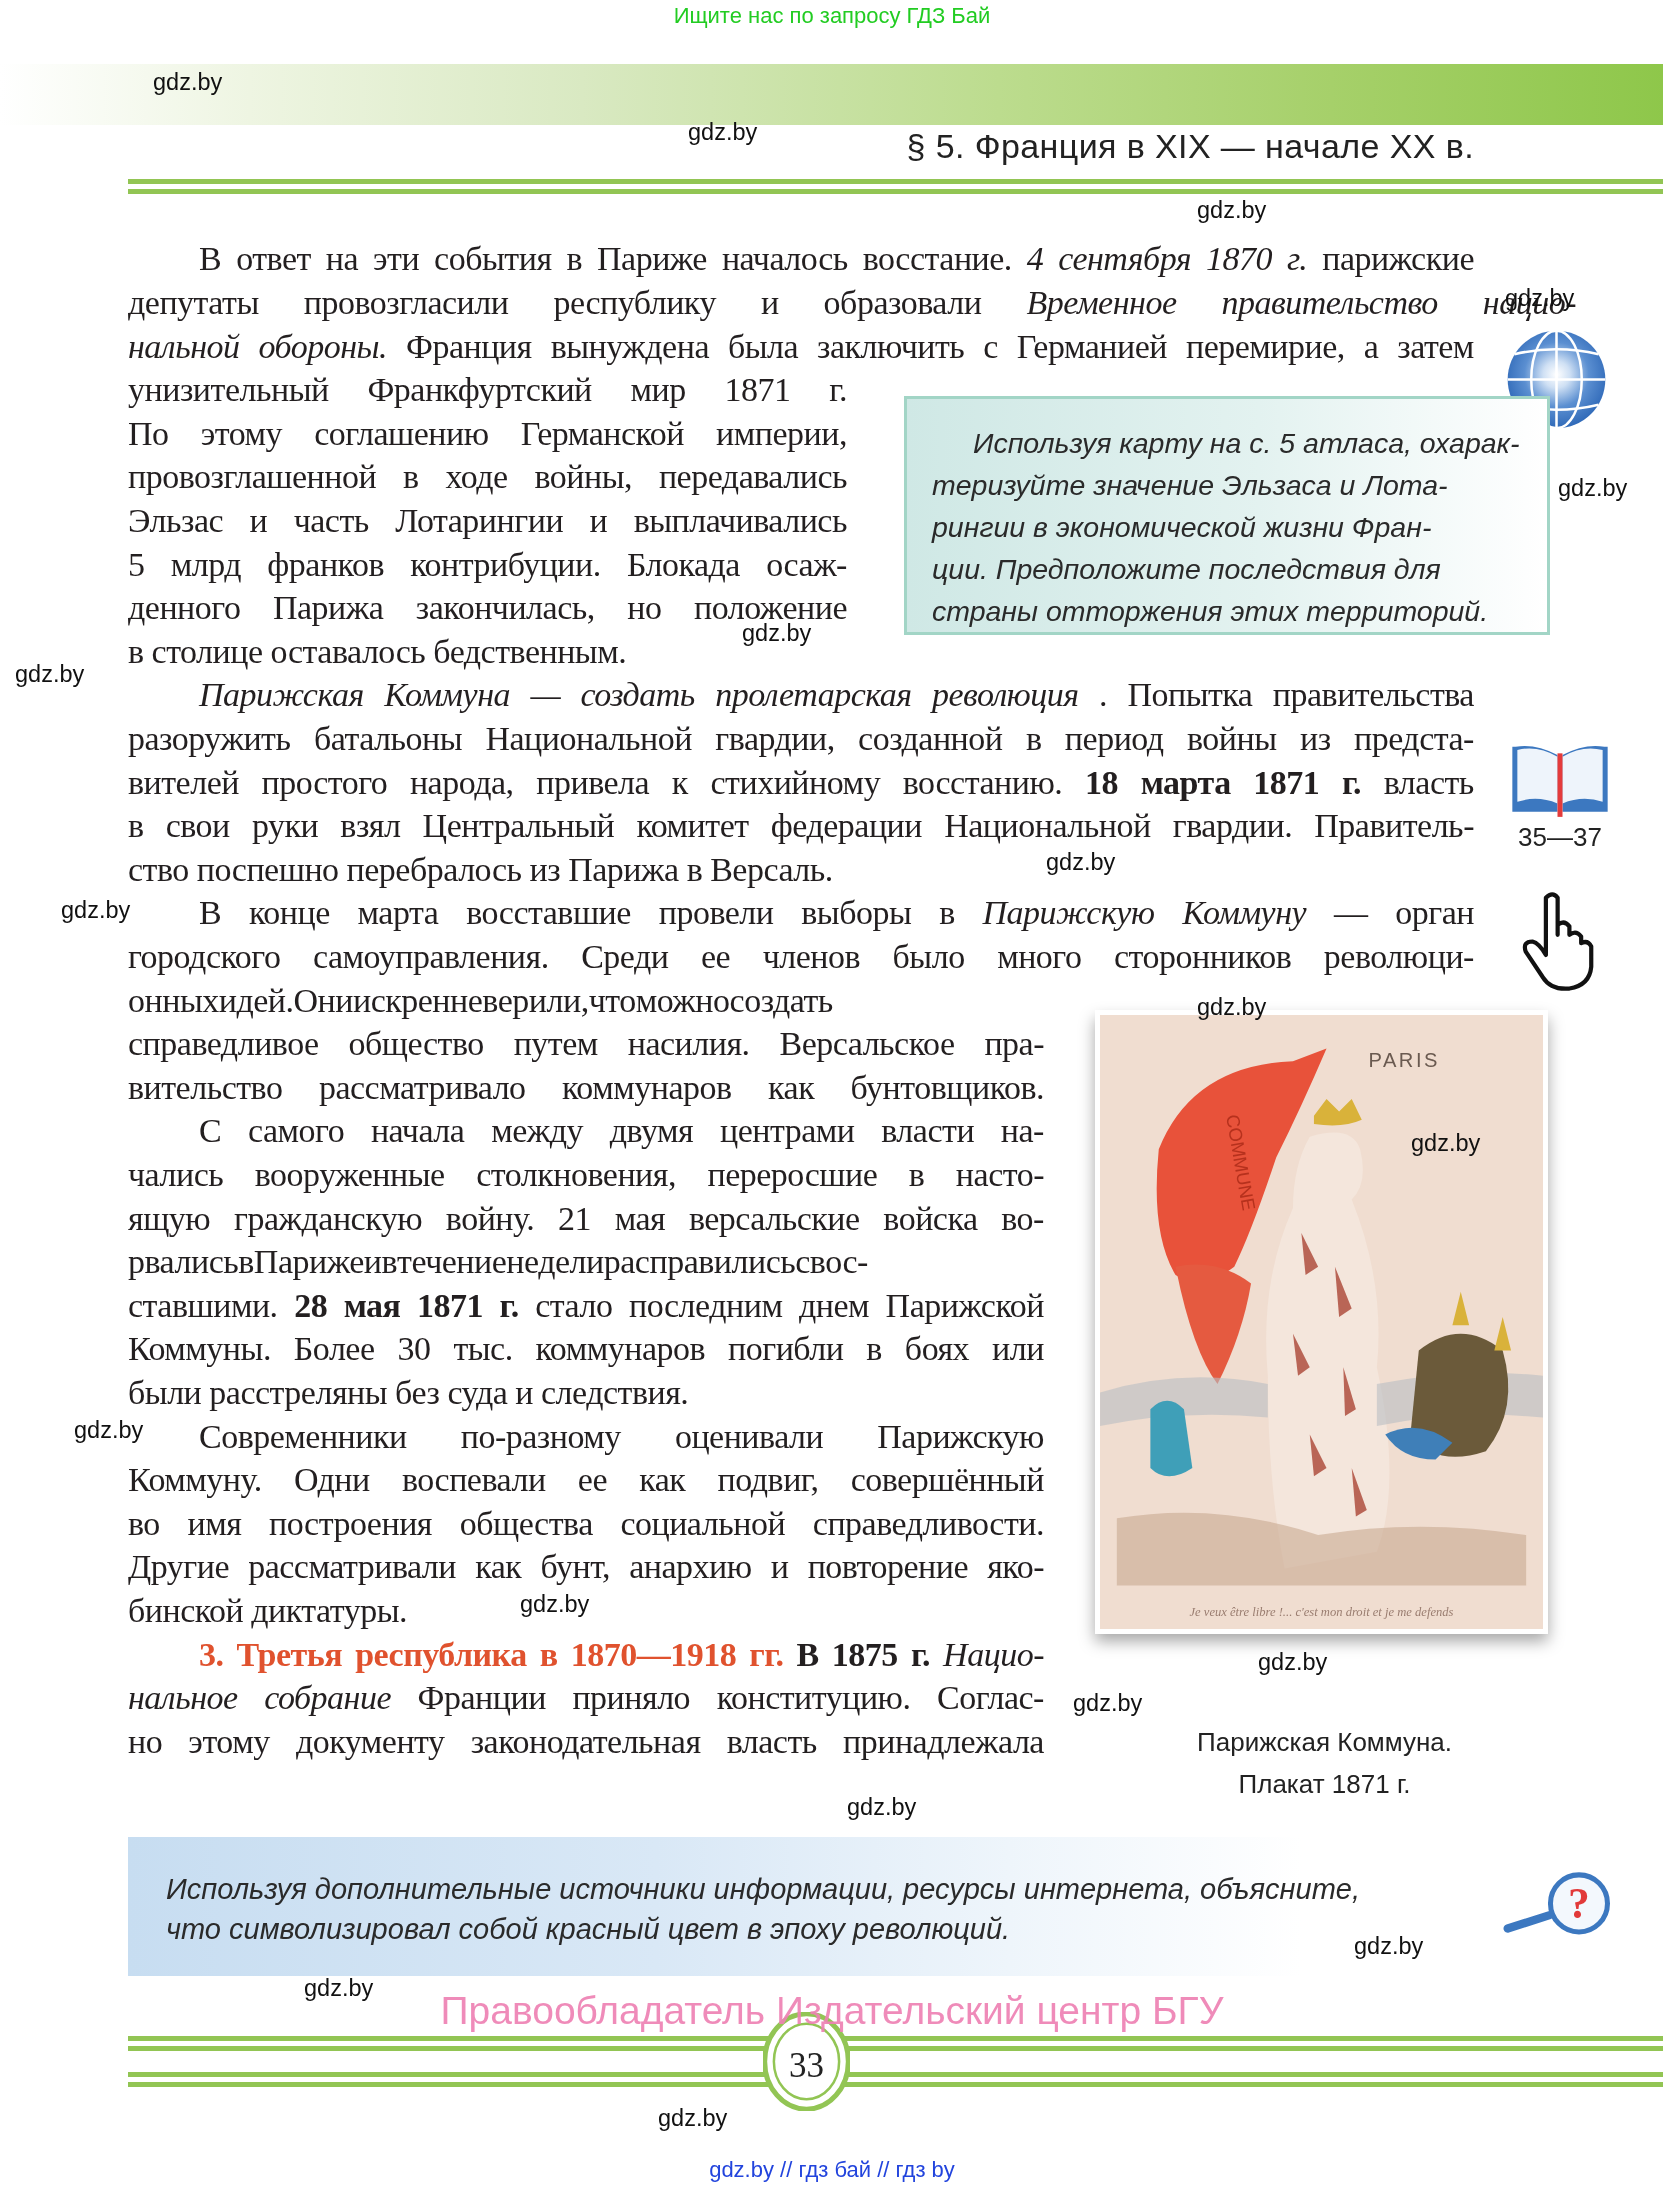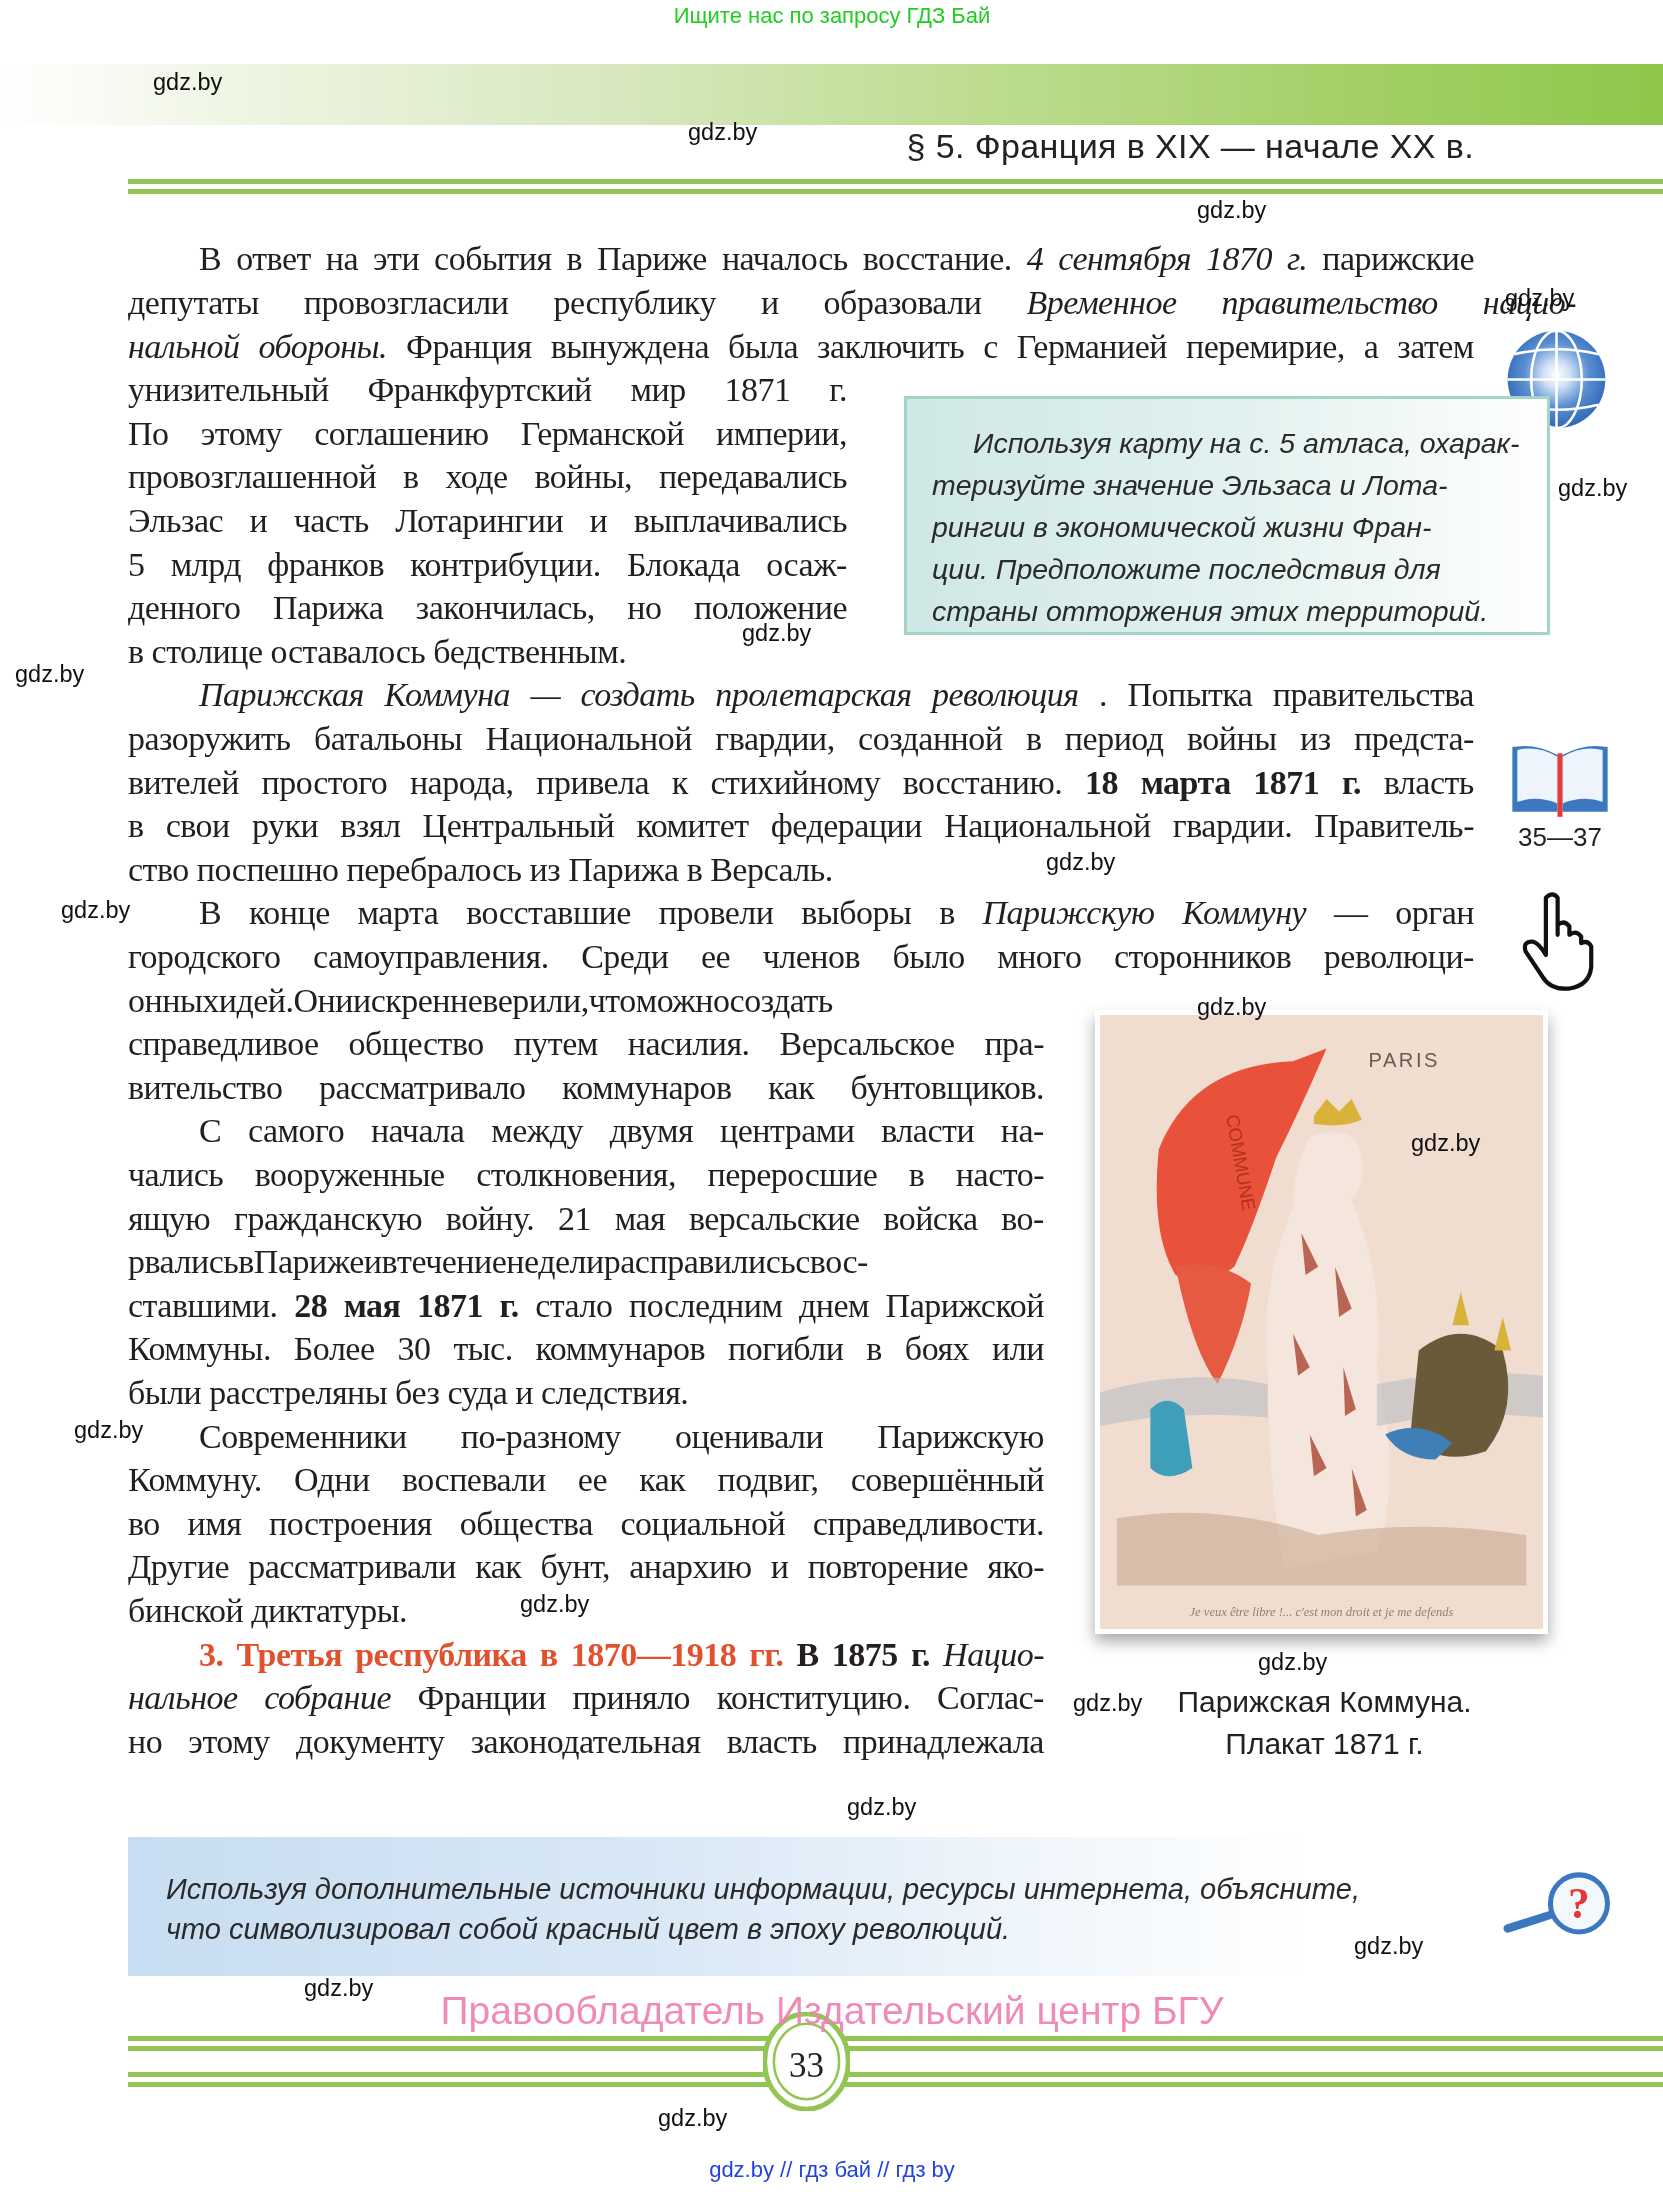--- a/index.html
+++ b/index.html
@@ -10,21 +10,21 @@
   .wm { font-family:"Liberation Sans", sans-serif; font-size:23.5px; color:#111; }
   .heading { right:190px; top:127px; font-family:"Liberation Sans", sans-serif; font-size:34px; color:#222; letter-spacing:0.4px; }
   .rule { left:128px; right:0; height:5px; background:#92c554; }
   .line { position:absolute; font-size:34px; line-height:44px; height:44px; white-space:nowrap; letter-spacing:-0.5px; }
   .j { display:flex; justify-content:space-between; }
   .callout { left:904px; top:396px; width:646px; height:239px; border:3.4px solid #a2d5c6; background:linear-gradient(90deg,#cfe8e5 0%,#e3f2f0 55%,#ffffff 100%); box-sizing:border-box; }
   .callout-line { position:absolute; left:25px; right:23.5px; font-family:"Liberation Sans", sans-serif; font-style:italic; font-size:28.5px; line-height:38px; color:#2a2a2a; white-space:nowrap; }
   .qbox { left:128px; top:1837px; width:1174px; height:139px; background:linear-gradient(90deg,#c7ddf1 0%,#d9e8f6 45%,#eef5fb 75%,#ffffff 100%); }
   .qline { position:absolute; left:38px; font-family:"Liberation Sans", sans-serif; font-style:italic; font-size:29px; line-height:40px; color:#2a2a2a; white-space:nowrap; }
   .poster { left:1095px; top:1010px; width:453px; height:624px; background:#f1dfd3; box-shadow:0 8.4px 15px rgba(0,0,0,0.35); border:5px solid #fff; box-sizing:border-box; overflow:hidden; }
-  .caption { left:1157px; width:335px; text-align:center; font-family:"Liberation Sans", sans-serif; font-size:30px; line-height:42px; color:#222; }
+  .caption { left:1157px; width:335px; text-align:center; font-family:"Liberation Sans", sans-serif; font-size:26px; line-height:42px; color:#222;margin-top:40px; }
   .page-num { left:763px; top:2017px; width:87px; height:87px; }
   .copyright { left:0; width:1664px; text-align:center; top:1989px; font-family:"Liberation Sans", sans-serif; font-size:39px; color:#ee82b4; opacity:0.92; }
   .footer-links { left:0; width:1664px; text-align:center; top:2157px; font-family:"Liberation Sans", sans-serif; font-size:22px; color:#2244dd; }
 </style>
 </head>
 <body>
 
 <div class="abs top-ad">Ищите нас по запросу ГДЗ Бай</div>
 
 <div class="abs band"></div>

